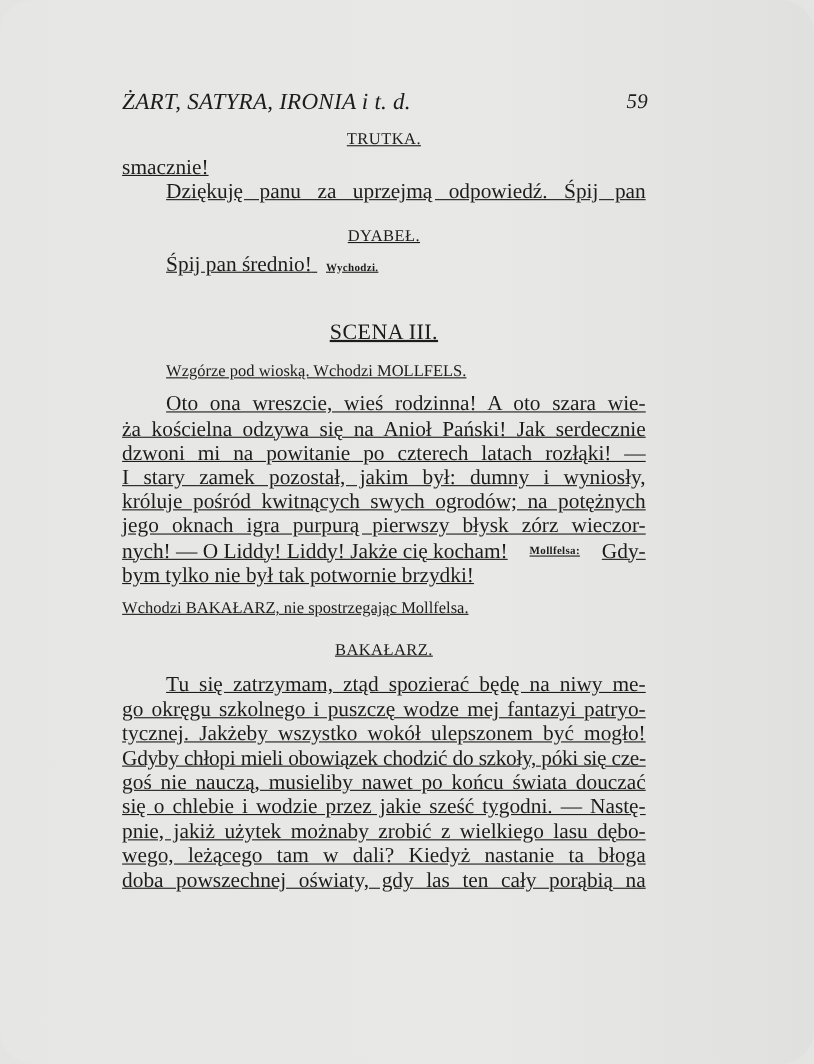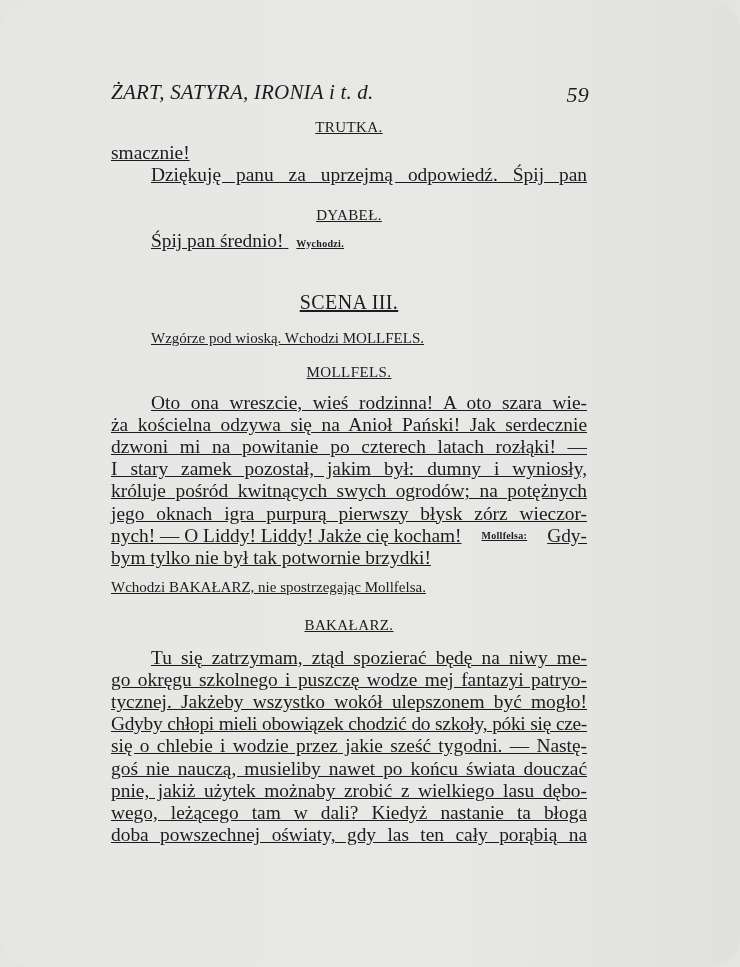--- a/index.html
+++ b/index.html
@@ -14,21 +14,21 @@
     position: absolute; left: 0; top: 0; width: 740px; height: 967px;
     background: linear-gradient(90deg, #e6e6e4 0%, #e8e8e6 60%, #e0e0de 100%);
     border-radius: 30px;
   }
   .running-head {
     position: absolute; left: 111px; top: 80px; width: 478px; height: 28px;
     font-family: "Liberation Serif", serif; font-style: italic;
     font-size: 21px; letter-spacing: 0.2px;
   }
   .running-head .title { position: absolute; left: 0; top: 0; }
-  .running-head .pno { position: absolute; right: 0; top: 2px; font-size: 22px; }
+  .running-head .pno { position: absolute; right: 0; top: 2px; font-size: 19px; }
   .body {
     position: absolute; left: 111px; top: 116px; width: 476px;
     font-family: "Liberation Serif", serif; font-size: 19.4px; line-height: 22.2px; text-decoration: underline;
   }
   .speaker { text-align: center; font-size: 15px; letter-spacing: 0.4px; margin: 0; }
   .small { font-size: 10px; letter-spacing: 0.3px; font-weight: bold; }
   .scene { text-align: center; font-size: 20px; letter-spacing: 0.4px; margin: 0; }
   .stage { font-size: 15px; margin: 0; }
   .line { display: block; white-space: nowrap; text-align: justify; text-align-last: justify; }
   .line.last { text-align-last: left; }
@@ -53,21 +53,20 @@
 
     <p class="speaker" style="margin-top:17px;">DYABEŁ.</p>
     <div style="margin-top:4px; padding-left:40px;">
       <span>Śpij pan średnio!</span>
       <span class="small" style="margin-left:8px;">Wychodzi.</span>
     </div>
 
     <p class="scene" style="margin-top:36px;">SCENA III.</p>
     <p class="stage" style="margin-top:14px; padding-left:40px;">Wzgórze pod wioską. Wchodzi MOLLFELS.</p>
 
-    <p class="speaker" style="margin-top:12px;">MOLLFELS.</p>
     <div style="margin-top:8px;">
       <span class="line" style="padding-left:40px;">Oto ona wreszcie, wieś rodzinna! A oto szara wie-</span>
       <span class="line">ża kościelna odzywa się na Anioł Pański! Jak serdecznie</span>
       <span class="line">dzwoni mi na powitanie po czterech latach rozłąki! —</span>
       <span class="line">I stary zamek pozostał, jakim był: dumny i wyniosły,</span>
       <span class="line">króluje pośród kwitnących swych ogrodów; na potężnych</span>
       <span class="line">jego oknach igra purpurą pierwszy błysk zórz wieczor-</span>
       <span class="line" style="display:flex; justify-content:space-between; align-items:flex-start;">
         <span>nych! — O Liddy! Liddy! Jakże cię kocham!</span>
         <span class="small">Mollfelsa:</span>
@@ -77,21 +76,21 @@
     </div>
 
     <p class="stage" style="margin-top:7px;">Wchodzi BAKAŁARZ, nie spostrzegając Mollfelsa.</p>
 
     <p class="speaker" style="margin-top:16px;">BAKAŁARZ.</p>
     <div style="margin-top:10px;">
       <span class="line" style="padding-left:40px;">Tu się zatrzymam, ztąd spozierać będę na niwy me-</span>
       <span class="line">go okręgu szkolnego i puszczę wodze mej fantazyi patryo-</span>
       <span class="line">tycznej. Jakżeby wszystko wokół ulepszonem być mogło!</span>
       <span class="line" style="letter-spacing:-0.3px;">Gdyby chłopi mieli obowiązek chodzić do szkoły, póki się cze-</span>
+      <span class="line">goś nie nauczą, musieliby nawet po końcu świata douczać</span>
       <span class="line">się o chlebie i wodzie przez jakie sześć tygodni. — Nastę-</span>
-      <span class="line">goś nie nauczą, musieliby nawet po końcu świata douczać</span>
       <span class="line">pnie, jakiż użytek możnaby zrobić z wielkiego lasu dębo-</span>
       <span class="line">wego, leżącego tam w dali? Kiedyż nastanie ta błoga</span>
       <span class="line">doba powszechnej oświaty, gdy las ten cały porąbią na</span>
     </div>
 
   </div>
 </div>
 
 </body></html>

